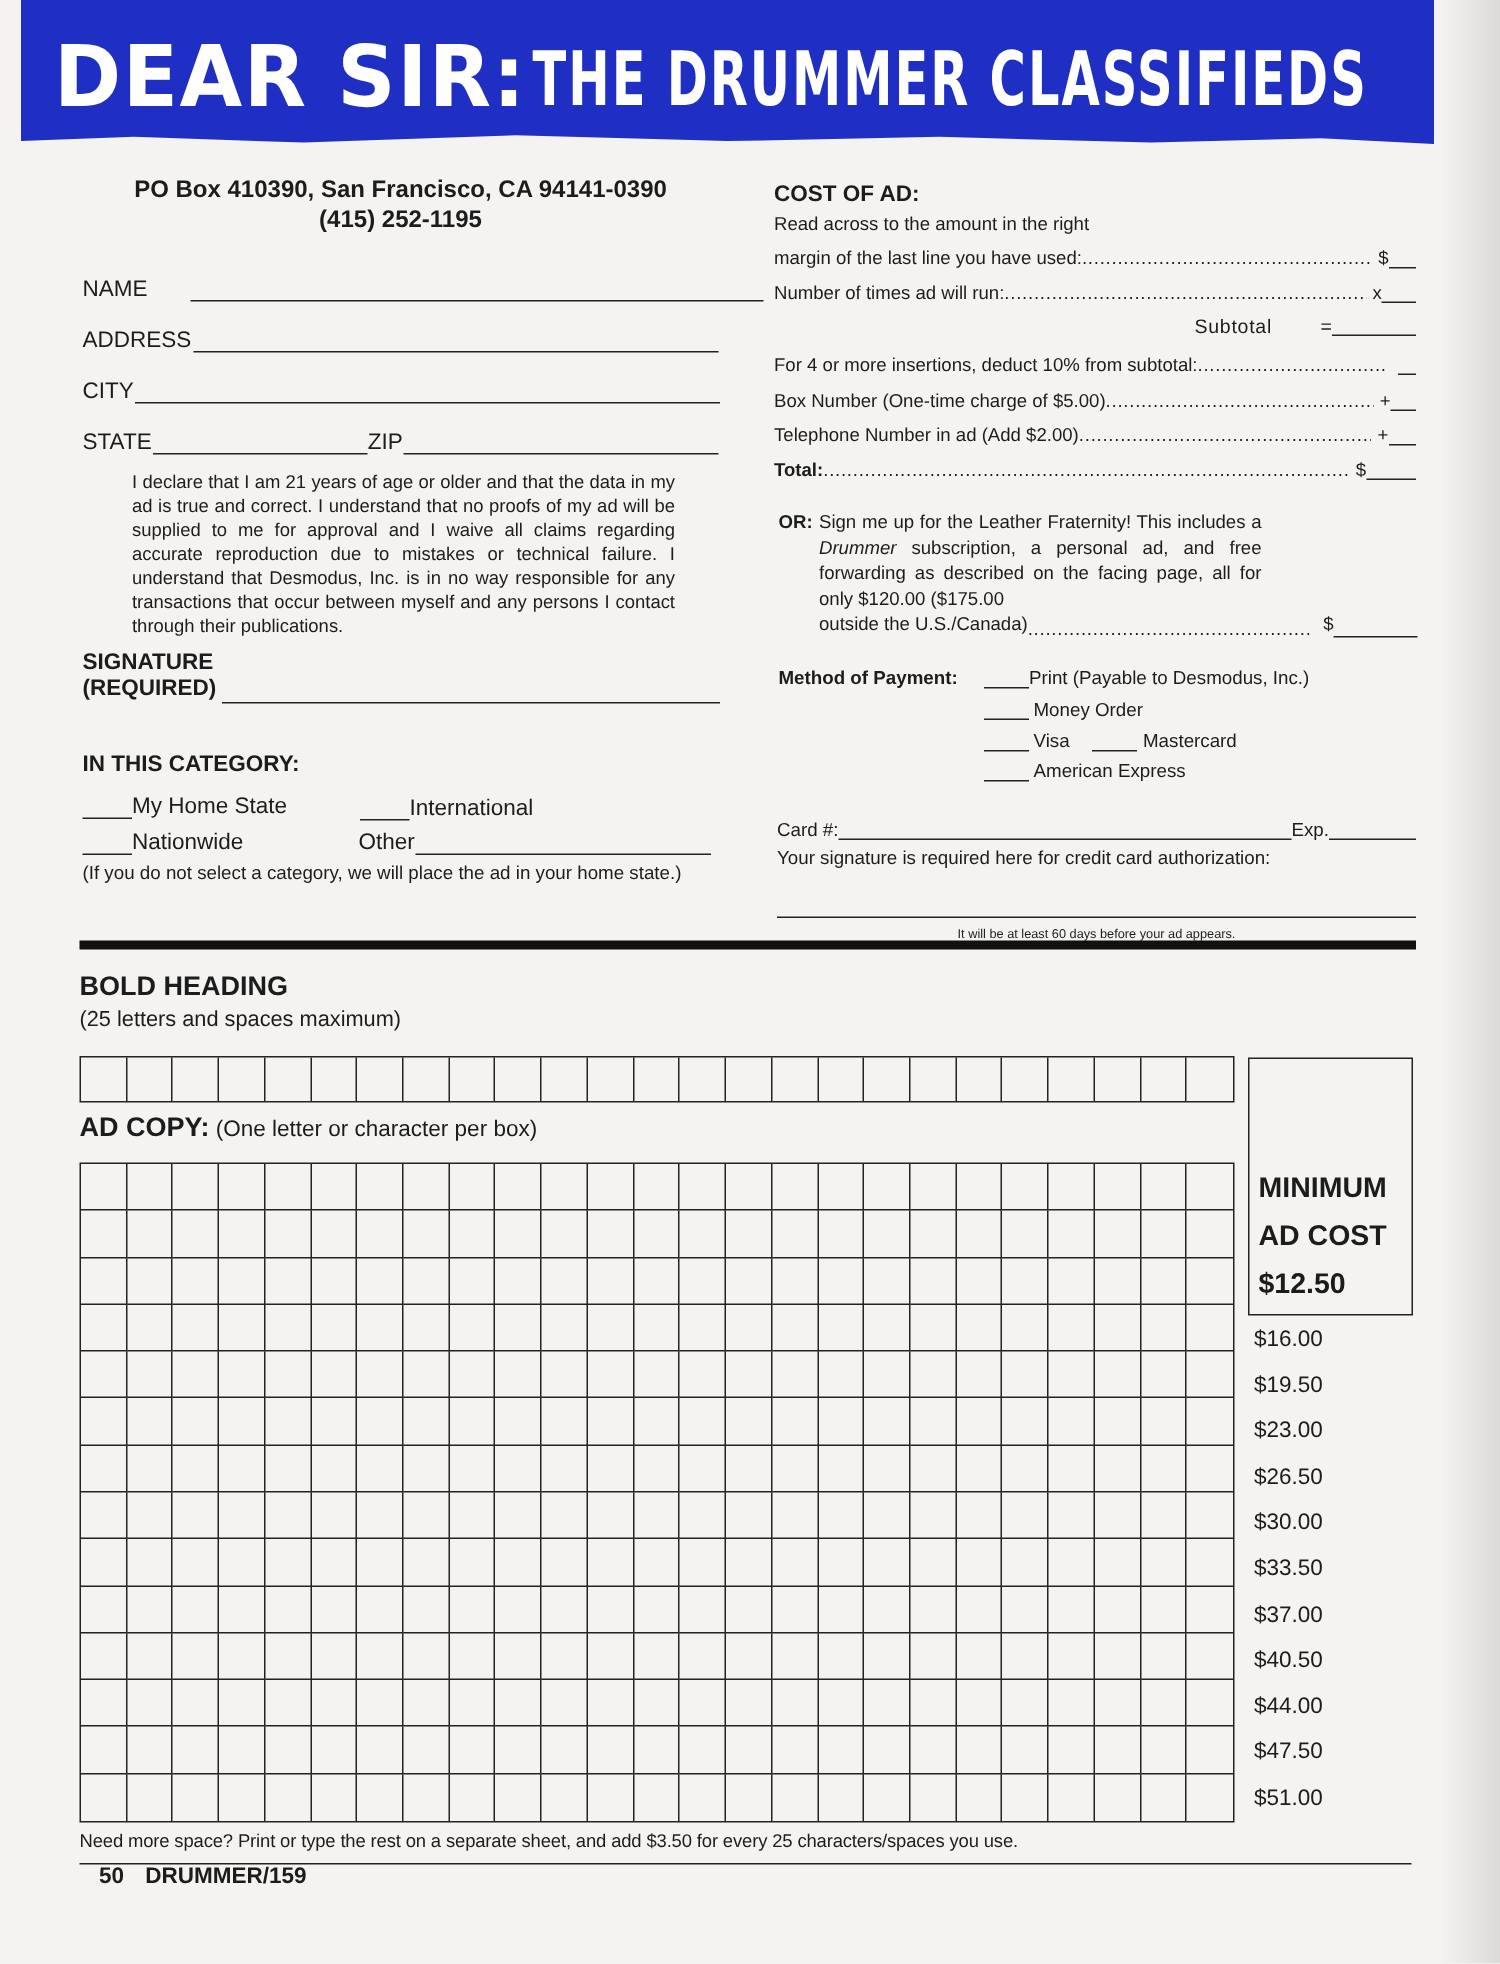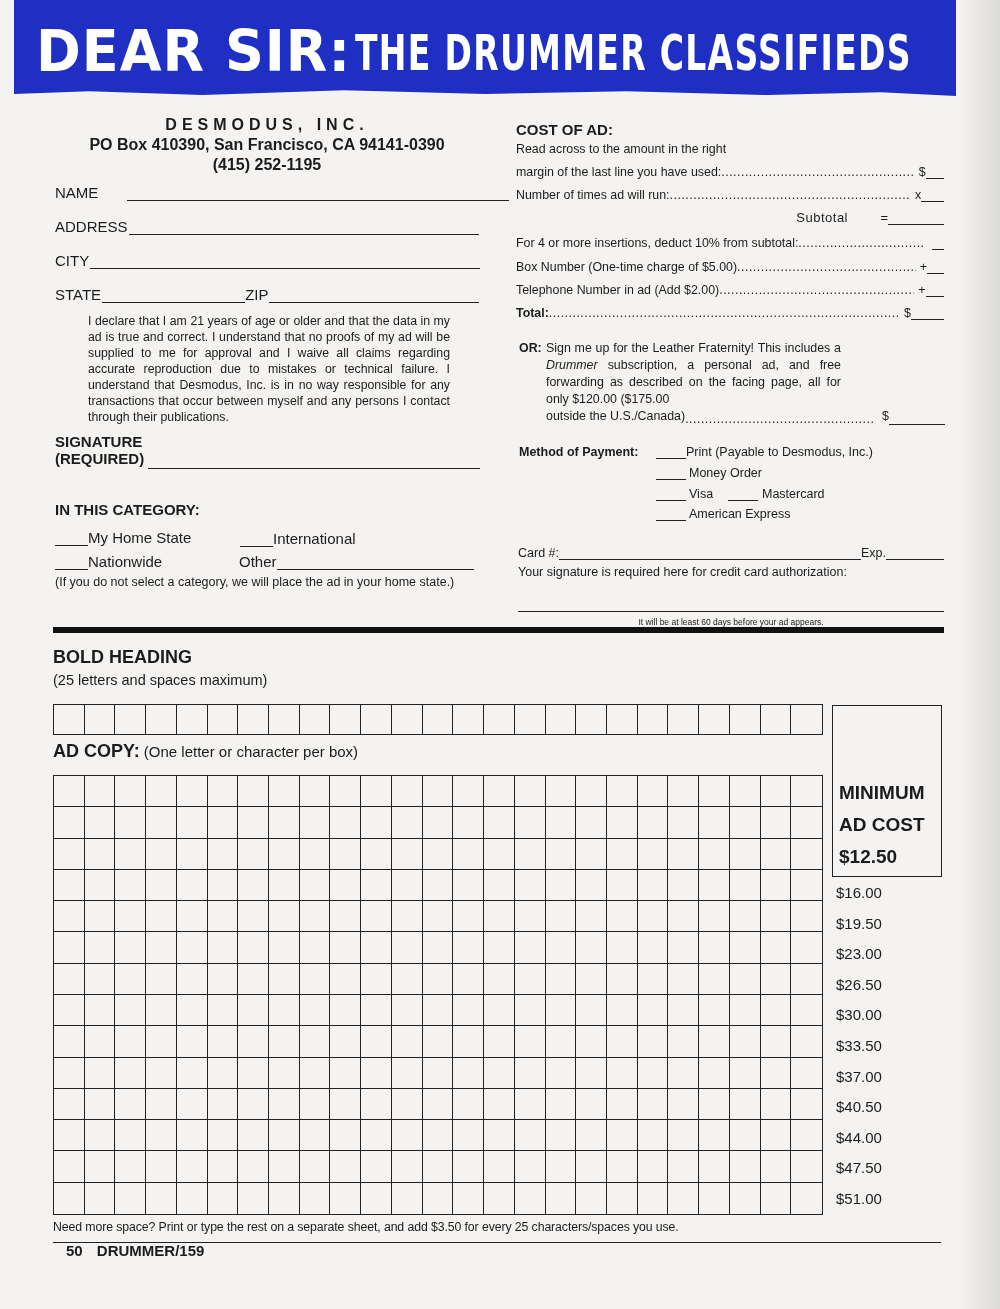--- a/index.html
+++ b/index.html
@@ -58,21 +58,21 @@
   .cat-note { position: absolute; left: 55px; top: 575px; font-size: 12.5px; }
 
   
   .cost-title { position: absolute; left: 516px; top: 121px; font-weight: bold; font-size: 15px; }
   .cost-row { position: absolute; left: 516px; width: 428px; font-size: 12.4px; display: flex; align-items: flex-end; white-space: nowrap; }
   .cost-row .txt { flex: 0 0 auto; }
   .cost-row .dots { flex: 1 1 auto; overflow: hidden; height: 14px; }
   .cost-row .dots::after { content: "......................................................................................................................................................"; letter-spacing: 0.5px; }
   .cost-row .op { width: 12px; text-align: right; margin-left: 4px; }
   .cost-row .amt { width: 56px; border-bottom: 1.3px solid #222; height: 14px; }
-  .subtotal-row { position: absolute; left: 516px; top: 210px; width: 428px; display: flex; justify-content: flex-end; align-items: center; font-size: 13px; }
+  .subtotal-row { position: absolute; left: 516px; top: 210px; width: 428px; display: flex; justify-content: flex-end; align-items: flex-start; font-size: 13px; }
   .subtotal-row .sublbl { margin-right: 28px; letter-spacing: 0.5px; }
 
   .or-block { position: absolute; left: 519px; top: 340px; width: 426px; font-size: 12.4px; line-height: 17px; }
   .or-block .or { font-weight: bold; position: absolute; left: 0; top: 0; }
   .or-block .body { margin-left: 27px; width: 295px; text-align: justify; }
   .or-block .lastline { display: flex; align-items: flex-end; margin-left: 27px; }
   .or-block .lastline .dots { flex: 1; overflow: hidden; height: 14px; white-space: nowrap; }
   .or-block .lastline .dots::after { content: "......................................................................................................................"; letter-spacing: 0.5px; }
 
   .payment-label { position: absolute; left: 519px; top: 445px; font-weight: bold; font-size: 12.5px; }
@@ -127,21 +127,20 @@
 
 <div class="page-shadow"></div>
 
 <div class="banner"></div>
 <div class="banner-title">
   <span class="big">DEAR SIR:</span>
   <span class="sub">THE DRUMMER CLASSIFIEDS</span>
 </div>
 
 <div class="company">
-  <div class="name">DESMODUS, INC.</div>
   <div class="addr">PO Box 410390, San Francisco, CA 94141-0390</div>
   <div class="phone">(415) 252-1195</div>
 </div>
 
 <div class="field" style="top:184px;gap:28px;">
   <span class="lbl">NAME</span>
   <span class="line" style="width:382px;"></span>
 </div>
 <div class="field" style="top:218px;">
   <span class="lbl">ADDRESS</span>

